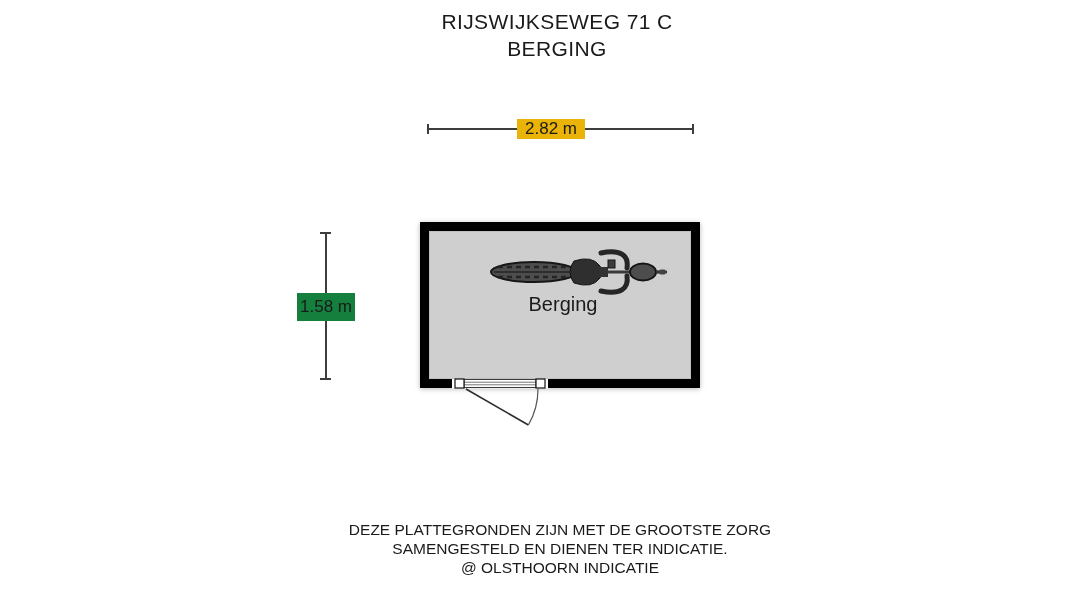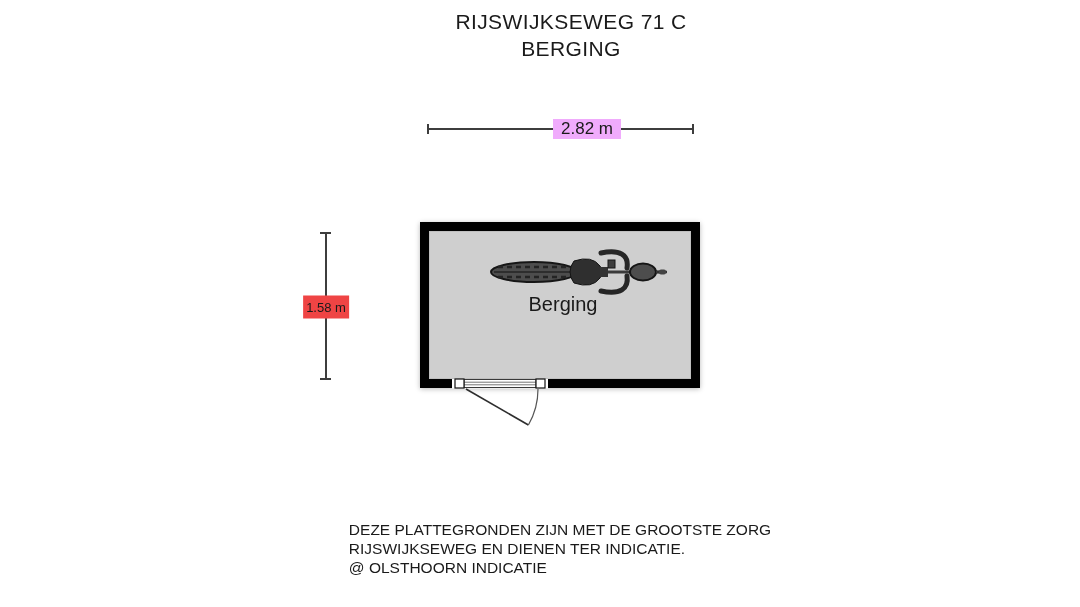--- a/index.html
+++ b/index.html
@@ -2,60 +2,60 @@
 <html><head>
 <meta charset="utf-8">
 <style>
   html,body{margin:0;padding:0;background:#ffffff;}
   .canvas{
     position:relative;width:1080px;height:607px;background:#ffffff;
     font-family:"Liberation Sans",sans-serif;color:#1a1a1a;overflow:hidden;
   }
   
   .plan-title{
-    position:absolute;left:571px;top:8px;transform:translateX(-50%);
+    position:absolute;left:557px;top:8px;transform:translateX(-50%);
     text-align:center;font-size:21px;line-height:27px;letter-spacing:.4px;white-space:nowrap;
   }
   
   .hdim-line{position:absolute;left:428px;top:128px;width:265px;height:2px;background:#3d3d3d;}
   .hdim-tick{position:absolute;top:124px;width:2px;height:10px;background:#3d3d3d;}
   .hdim-tick.left{left:427px;}
   .hdim-tick.right{left:692px;}
   .hdim-label{
-    position:absolute;left:587px;top:129px;transform:translate(-50%,-50%);
-    background:#f0abfc;padding:0 8px;font-size:17px;white-space:nowrap;
+    position:absolute;left:551px;top:129px;transform:translate(-50%,-50%);
+    background:#eab308;padding:0 8px;font-size:17px;white-space:nowrap;
   }
   
   .vdim-line{position:absolute;left:325px;top:233px;width:2px;height:147px;background:#3d3d3d;}
   .vdim-tick{position:absolute;left:320px;width:11px;height:2px;background:#3d3d3d;}
   .vdim-tick.top{top:232px;}
   .vdim-tick.bottom{top:378px;}
   .vdim-label{
     position:absolute;left:326px;top:307px;transform:translate(-50%,-50%);
-    background:#ef4444;padding:4px 3px;font-size:13px;white-space:nowrap;
+    background:#15803d;padding:4px 3px;font-size:17px;white-space:nowrap;
   }
   
   .room-wall{
     position:absolute;left:420px;top:222px;width:280px;height:166px;
     background:#000000;box-shadow:0 1px 5px rgba(0,0,0,.28);
   }
   .room-floor{
     position:absolute;left:429px;top:231px;width:262px;height:148px;
     background:#cfcfcf;box-shadow:inset 0 0 0 1px #bfbfbf;
   }
   .room-label{
     position:absolute;left:563px;top:293px;transform:translateX(-50%);
     font-size:20px;white-space:nowrap;
   }
   .bike-svg{position:absolute;left:488px;top:246px;}
   .door-svg{position:absolute;left:440px;top:374px;}
   
   .disclaimer{
     position:absolute;left:560px;top:520px;transform:translateX(-50%);
-    font-size:15.5px;line-height:19px;white-space:nowrap;
+    text-align:center;font-size:15.5px;line-height:19px;white-space:nowrap;
   }
 </style>
 </head>
 <body>
 
 <div class="canvas">
 
   <div class="plan-title">
     <div>RIJSWIJKSEWEG 71 C</div>
     <div>BERGING</div>
@@ -112,17 +112,17 @@
     <rect x="15" y="5" width="9" height="9" fill="#ffffff" stroke="#111111" stroke-width="1.2"></rect>
     <rect x="96" y="5" width="9" height="9" fill="#ffffff" stroke="#111111" stroke-width="1.2"></rect>
 
     <line x1="26" y1="15" x2="88.4" y2="51" stroke="#2e2e2e" stroke-width="1.6"></line>
 
     <path d="M 98 15 A 72 72 0 0 1 88.4 51" fill="none" stroke="#555555" stroke-width="1.2"></path>
   </svg>
 
   <div class="disclaimer">
     <div>DEZE PLATTEGRONDEN ZIJN MET DE GROOTSTE ZORG</div>
-    <div>RIJSWIJKSEWEG EN DIENEN TER INDICATIE.</div>
+    <div>SAMENGESTELD EN DIENEN TER INDICATIE.</div>
     <div>@ OLSTHOORN INDICATIE</div>
   </div>
 
 </div>
 
 </body></html>

